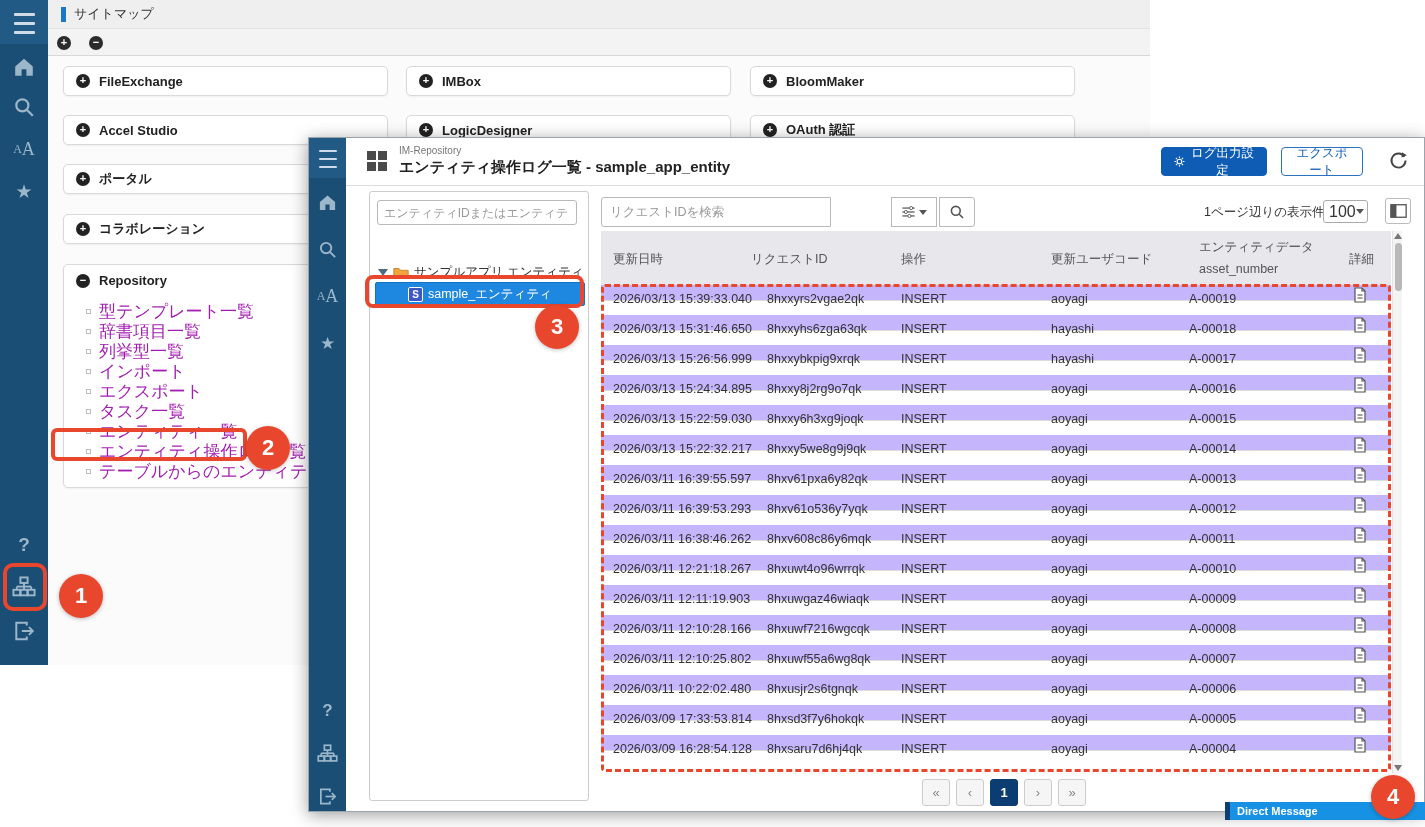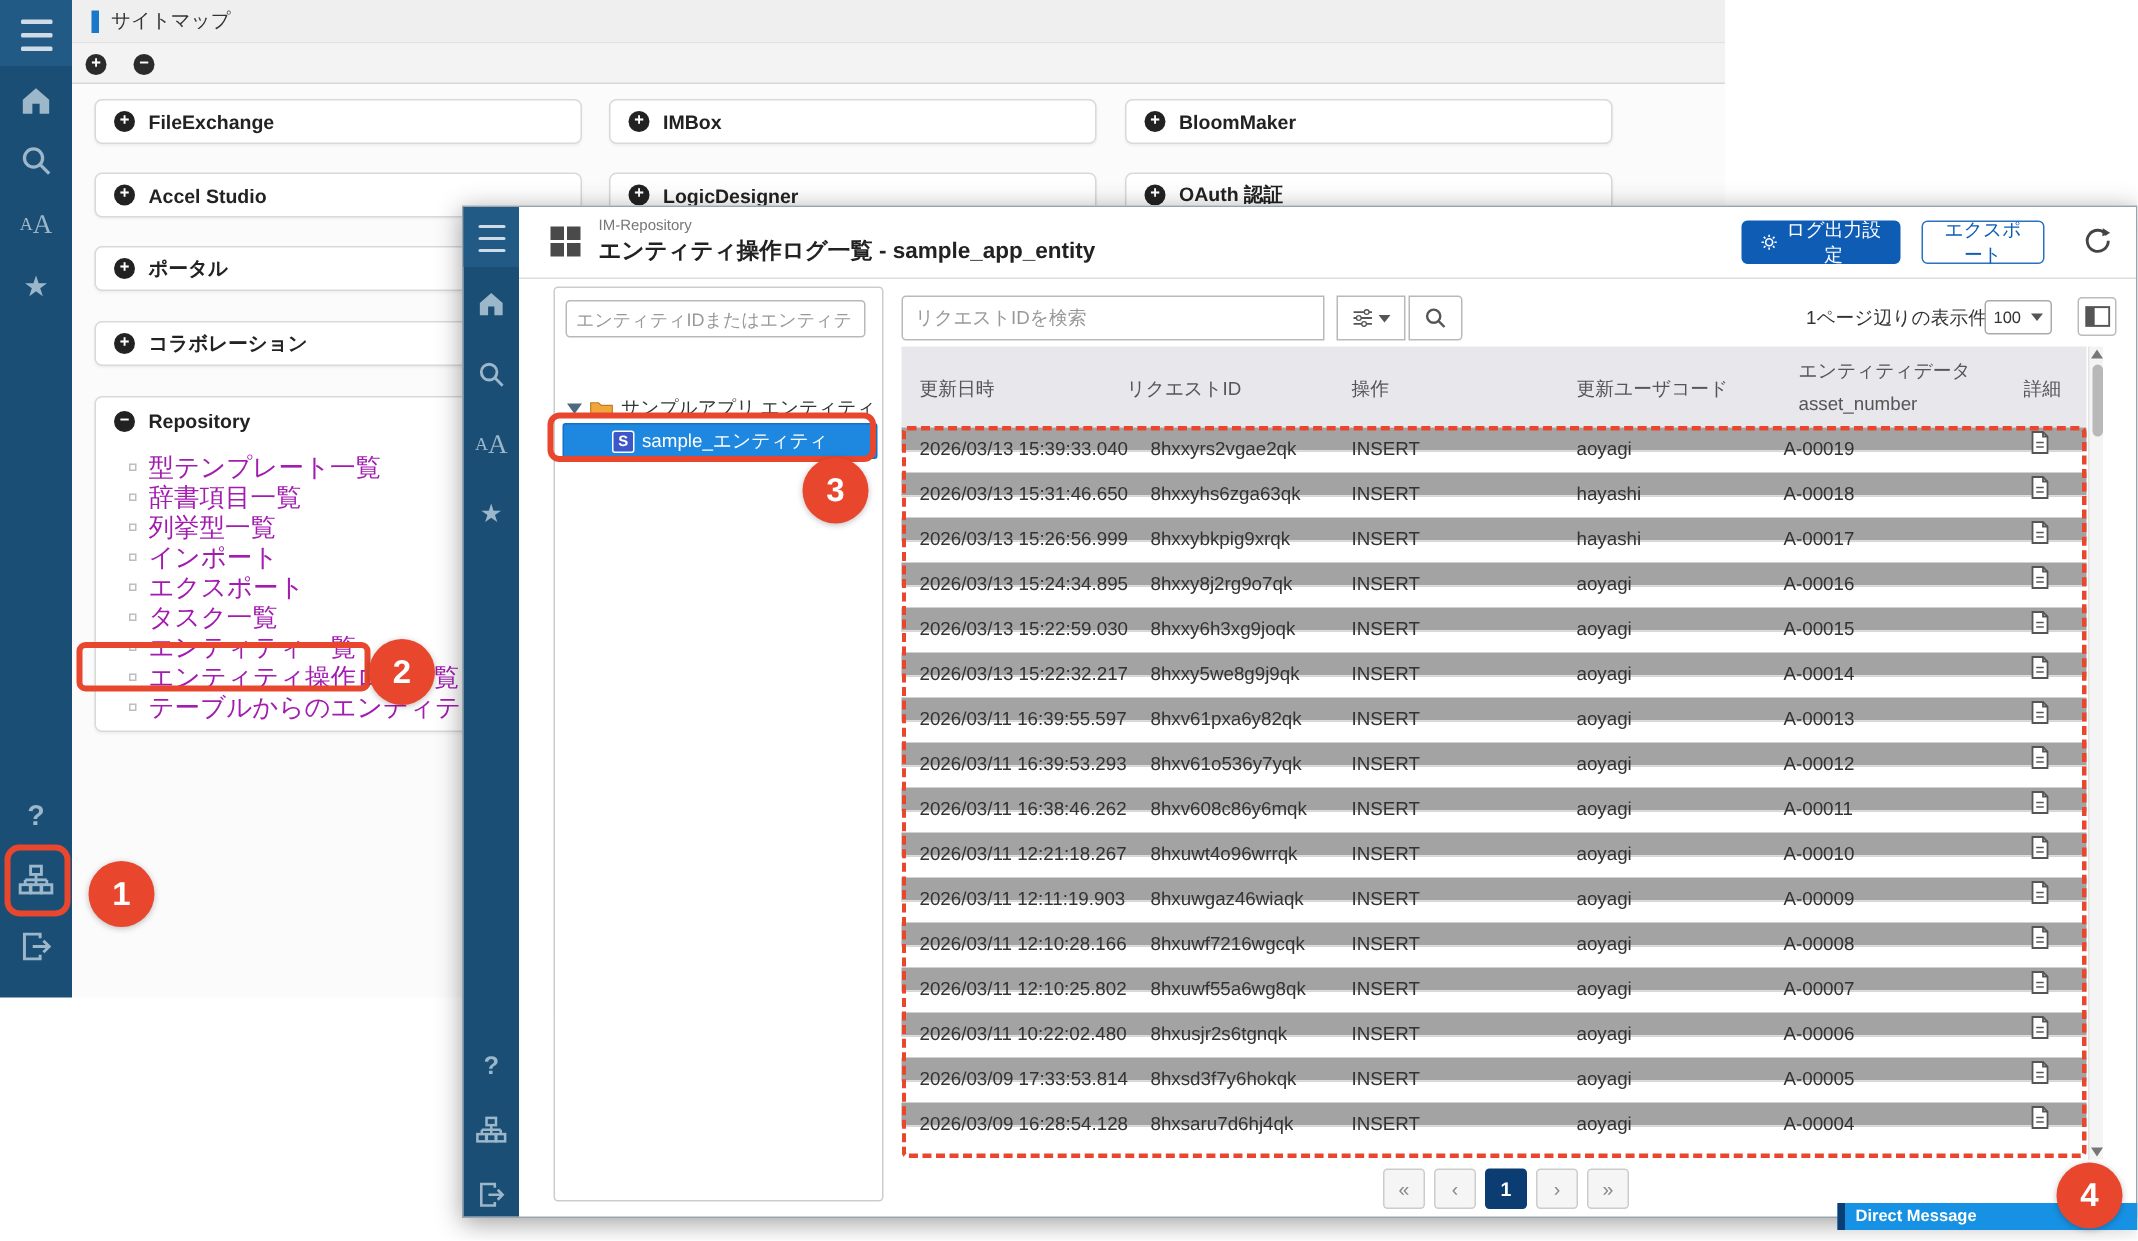--- a/index.html
+++ b/index.html
@@ -58,37 +58,37 @@
   #tree-search::placeholder { color:#999; }
   .cbx-row { position:absolute; left:8px; top:39px; width:206px; font-size:12.5px; color:#333; line-height:17px; }
   .cbx { float:left; width:13px; height:13px; background:#1a73e8; border-radius:2px; margin:2px 6px 0 0; cursor:pointer; }
   .tree-folder-row { position:absolute; left:8px; top:72px; display:flex; align-items:center; cursor:pointer; }
   .tri-down { width:0; height:0; border-left:5px solid transparent; border-right:5px solid transparent; border-top:7px solid #4d6a80; margin-right:5px; }
   .tree-folder-row .txt { font-size:12.5px; color:#333; margin-left:5px; white-space:nowrap; }
   #tree-node { position:absolute; left:5px; top:90px; width:210px; height:24px; background:#1e87e0; border:1px solid #1272c4; border-radius:2px; color:#fff; display:flex; align-items:center; justify-content:center; font-size:12.5px; cursor:pointer; }
   .s-icon { width:15px; height:15px; background:#3d57c9; border:1px solid #fff; border-radius:2px; color:#fff; font-size:10px; font-weight:bold; text-align:center; line-height:13px; margin-right:5px; }
 
   
-  #req-search { position:absolute; left:292px; top:59px; width:282px; height:30px; border:1px solid #b9b9b9; border-radius:3px 0 0 3px; font-size:12.5px; padding:0 8px; color:#333; }
+  #req-search { position:absolute; left:292px; top:59px; width:230px; height:30px; border:1px solid #b9b9b9; border-radius:3px 0 0 3px; font-size:12.5px; padding:0 8px; color:#333; }
   #req-search::placeholder { color:#999; }
   #filter-btn { position:absolute; left:582px; top:59px; width:46px; height:30px; background:#fff; border:1px solid #b9b9b9; display:flex; align-items:center; justify-content:center; gap:3px; cursor:pointer; }
   #search-btn { position:absolute; left:630px; top:59px; width:36px; height:30px; background:#fff; border:1px solid #b9b9b9; border-radius:0 3px 3px 0; display:flex; align-items:center; justify-content:center; cursor:pointer; }
   #perpage-label { position:absolute; left:895px; top:66px; font-size:12.5px; color:#333; }
-  #perpage-select { position:absolute; left:1014px; top:62px; width:45px; height:23px; border:1px solid #aaa; border-radius:3px; font-size:11px; color:#333; display:flex; align-items:center; justify-content:space-between; padding:0 5px; cursor:pointer; background:#fff; }
+  #perpage-select { position:absolute; left:1014px; top:62px; width:45px; height:23px; border:1px solid #aaa; border-radius:3px; font-size:16px; color:#333; display:flex; align-items:center; justify-content:space-between; padding:0 5px; cursor:pointer; background:#fff; }
   .caret { width:0; height:0; border-left:4px solid transparent; border-right:4px solid transparent; border-top:5px solid #555; }
   #panel-toggle { position:absolute; left:1076px; top:60px; width:26px; height:26px; border:1px solid #bbb; border-radius:3px; background:#fff; display:flex; align-items:center; justify-content:center; cursor:pointer; }
 
   
   #log-table { position:absolute; left:292px; top:93px; width:790px; }
   #t-head { position:relative; height:54px; background:#e7e7ec; }
   #t-head span { position:absolute; font-size:12.5px; color:#555; white-space:nowrap; }
   .h1{left:12px; top:20px;} .h2{left:150px; top:20px;} .h3{left:300px; top:20px;}
   .h4{left:450px; top:20px;} .h5a{left:598px; top:8px;} .h5b{left:598px; top:31px;} .h6{left:748px; top:20px;}
   #t-rows { position:relative; }
-  .trow { position:absolute; left:0; width:790px; height:16px; border-bottom:1px solid #dcdcdc; cursor:pointer; background:#a3a3a3; }
+  .trow { position:absolute; left:0; width:790px; height:16px; border-bottom:1px solid #dcdcdc; cursor:pointer; background:#c4b5fd; }
   .trow span { position:absolute; top:0; line-height:29px; font-size:12.5px; color:#333; white-space:nowrap; }
   .c-dt{left:12px;} .c-rq{left:166px;} .c-op{left:300px;} .c-us{left:450px;} .c-as{left:588px;}
   .c-ic{ left:752px; top:7px; cursor:pointer; }
 
   
   #v-scroll { position:absolute; left:1083px; top:93px; width:10px; height:542px; background:#f4f4f4; border-left:1px solid #e3e3e3; }
   #v-scroll .up { position:absolute; top:2px; left:1px; width:0; height:0; border-left:4px solid transparent; border-right:4px solid transparent; border-bottom:6px solid #777; cursor:pointer; }
   #v-scroll .dn { position:absolute; bottom:2px; left:1px; width:0; height:0; border-left:4px solid transparent; border-right:4px solid transparent; border-top:6px solid #777; cursor:pointer; }
   #v-scroll .thumb { position:absolute; top:12px; left:1.5px; width:7px; height:48px; background:#b8b8b8; border-radius:4px; cursor:pointer; }
 

